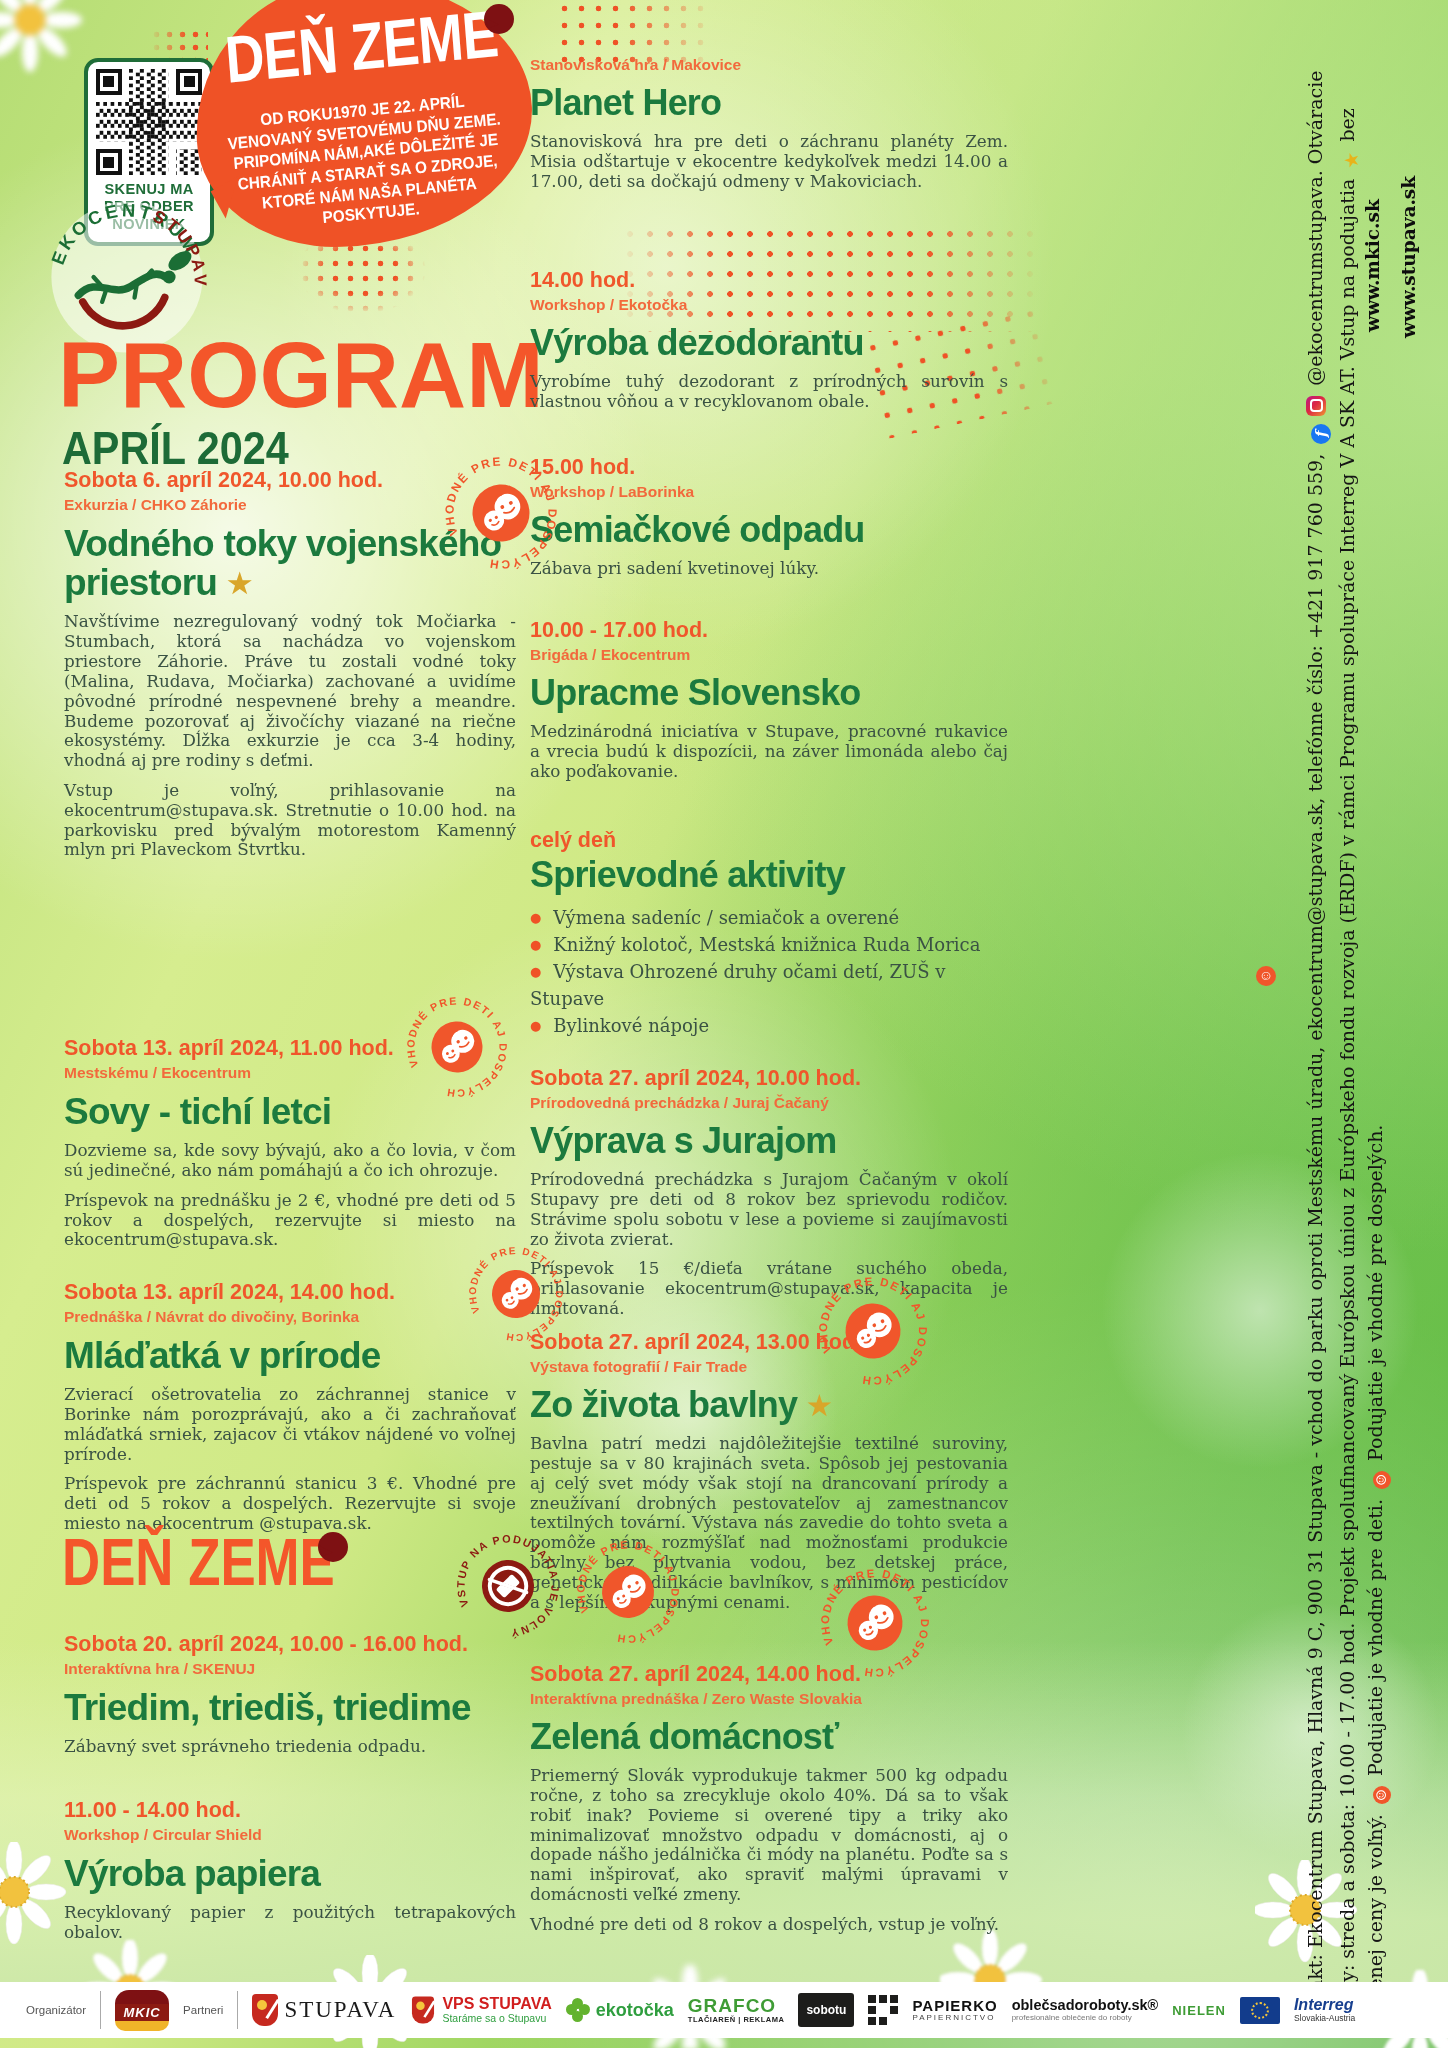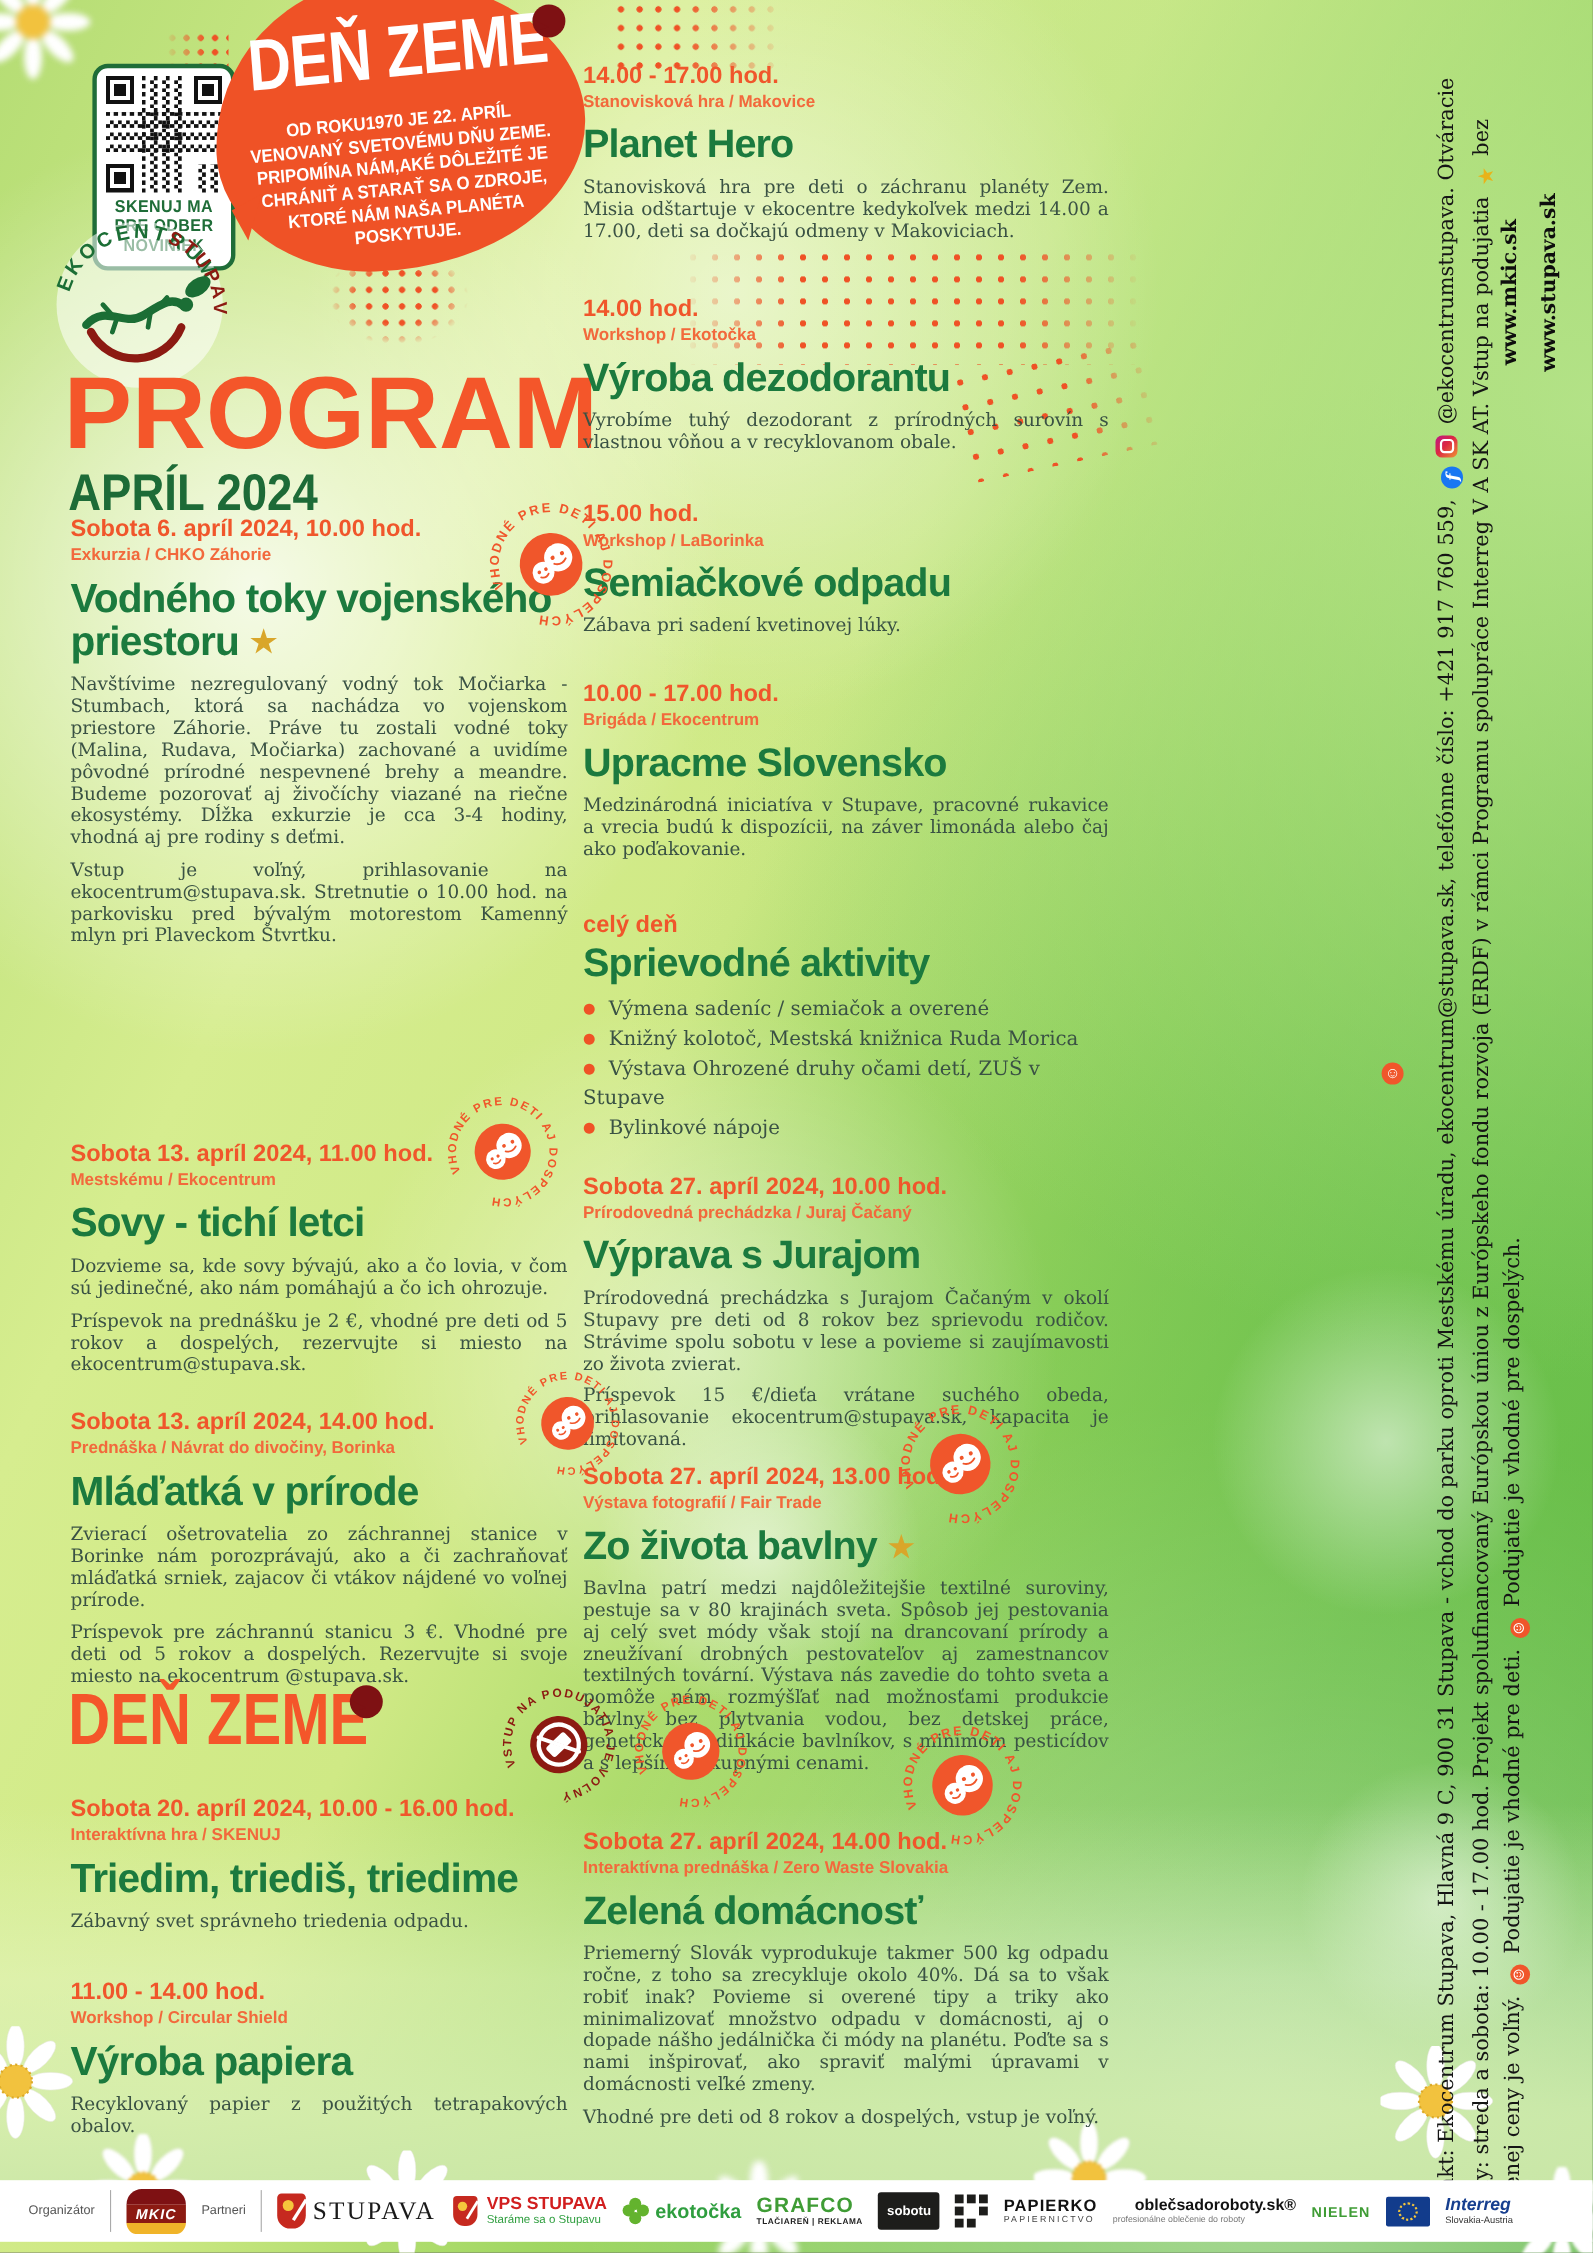--- a/index.html
+++ b/index.html
@@ -106,21 +106,21 @@
   .gridlogo{width:30px;height:30px;background:
      linear-gradient(#1d1d1b,#1d1d1b) 0 0/8px 8px no-repeat,
      linear-gradient(#1d1d1b,#1d1d1b) 11px 0/8px 8px no-repeat,
      linear-gradient(#1d1d1b,#1d1d1b) 22px 0/8px 8px no-repeat,
      linear-gradient(#1d1d1b,#1d1d1b) 0 11px/8px 8px no-repeat,
      linear-gradient(#1d1d1b,#1d1d1b) 22px 11px/8px 8px no-repeat,
      linear-gradient(#1d1d1b,#1d1d1b) 0 22px/8px 8px no-repeat,
      linear-gradient(#1d1d1b,#1d1d1b) 11px 22px/8px 8px no-repeat;}
   .papierko b{display:block;color:#111;font-size:15px;letter-spacing:1px;line-height:1;}
   .papierko span{display:block;color:#444;font-size:8px;letter-spacing:2px;}
-  .oblec b{display:block;color:#111;font-size:14.5px;line-height:1;margin-left:20px;}
+  .oblec b{display:block;color:#111;font-size:14.5px;line-height:1;}
   .oblec span{display:block;color:#777;font-size:8px;}
   .nielen{color:#3f9c35;font-weight:700;font-size:13px;letter-spacing:1px;}
   .euflag{width:40px;height:27px;background:#123c8c;position:relative;border-radius:2px;}
   .euflag:before{content:"";position:absolute;inset:5px 11px;border:2px dotted #f5c63c;border-radius:50%;}
   .interreg b{display:block;color:#173f8f;font-size:16px;font-style:italic;line-height:1;}
   .interreg span{display:block;color:#333;font-size:8.5px;}
   
   .ekologo{position:absolute;left:46px;top:196px;width:162px;height:162px;}
 </style>
 </head>
@@ -308,21 +308,20 @@
   </section>
 
   <section class="ev" style="left:64px;top:1798px">
     <div class="date">11.00 - 14.00 hod.</div>
     <div class="meta">Workshop / Circular Shield</div>
     <h3 class="title">Výroba papiera</h3>
     <p>Recyklovaný papier z použitých tetrapakových obalov.</p>
   </section>
 
   <section class="ev r" style="left:530px;top:56px">
-    <div class="date">14.00 - 17.00 hod.</div>
     <div class="meta">Stanovisková hra / Makovice</div>
     <h3 class="title">Planet Hero</h3>
     <p>Stanovisková hra pre deti o záchranu planéty Zem. Misia odštartuje v ekocentre kedykoľvek medzi 14.00 a 17.00, deti sa dočkajú odmeny v Makoviciach.</p>
   </section>
 
   <section class="ev r" style="left:530px;top:268px">
     <div class="date">14.00 hod.</div>
     <div class="meta">Workshop / Ekotočka</div>
     <h3 class="title">Výroba dezodorantu</h3>
     <p>Vyrobíme tuhý dezodorant z prírodných surovín s vlastnou vôňou a v recyklovanom obale.</p>

